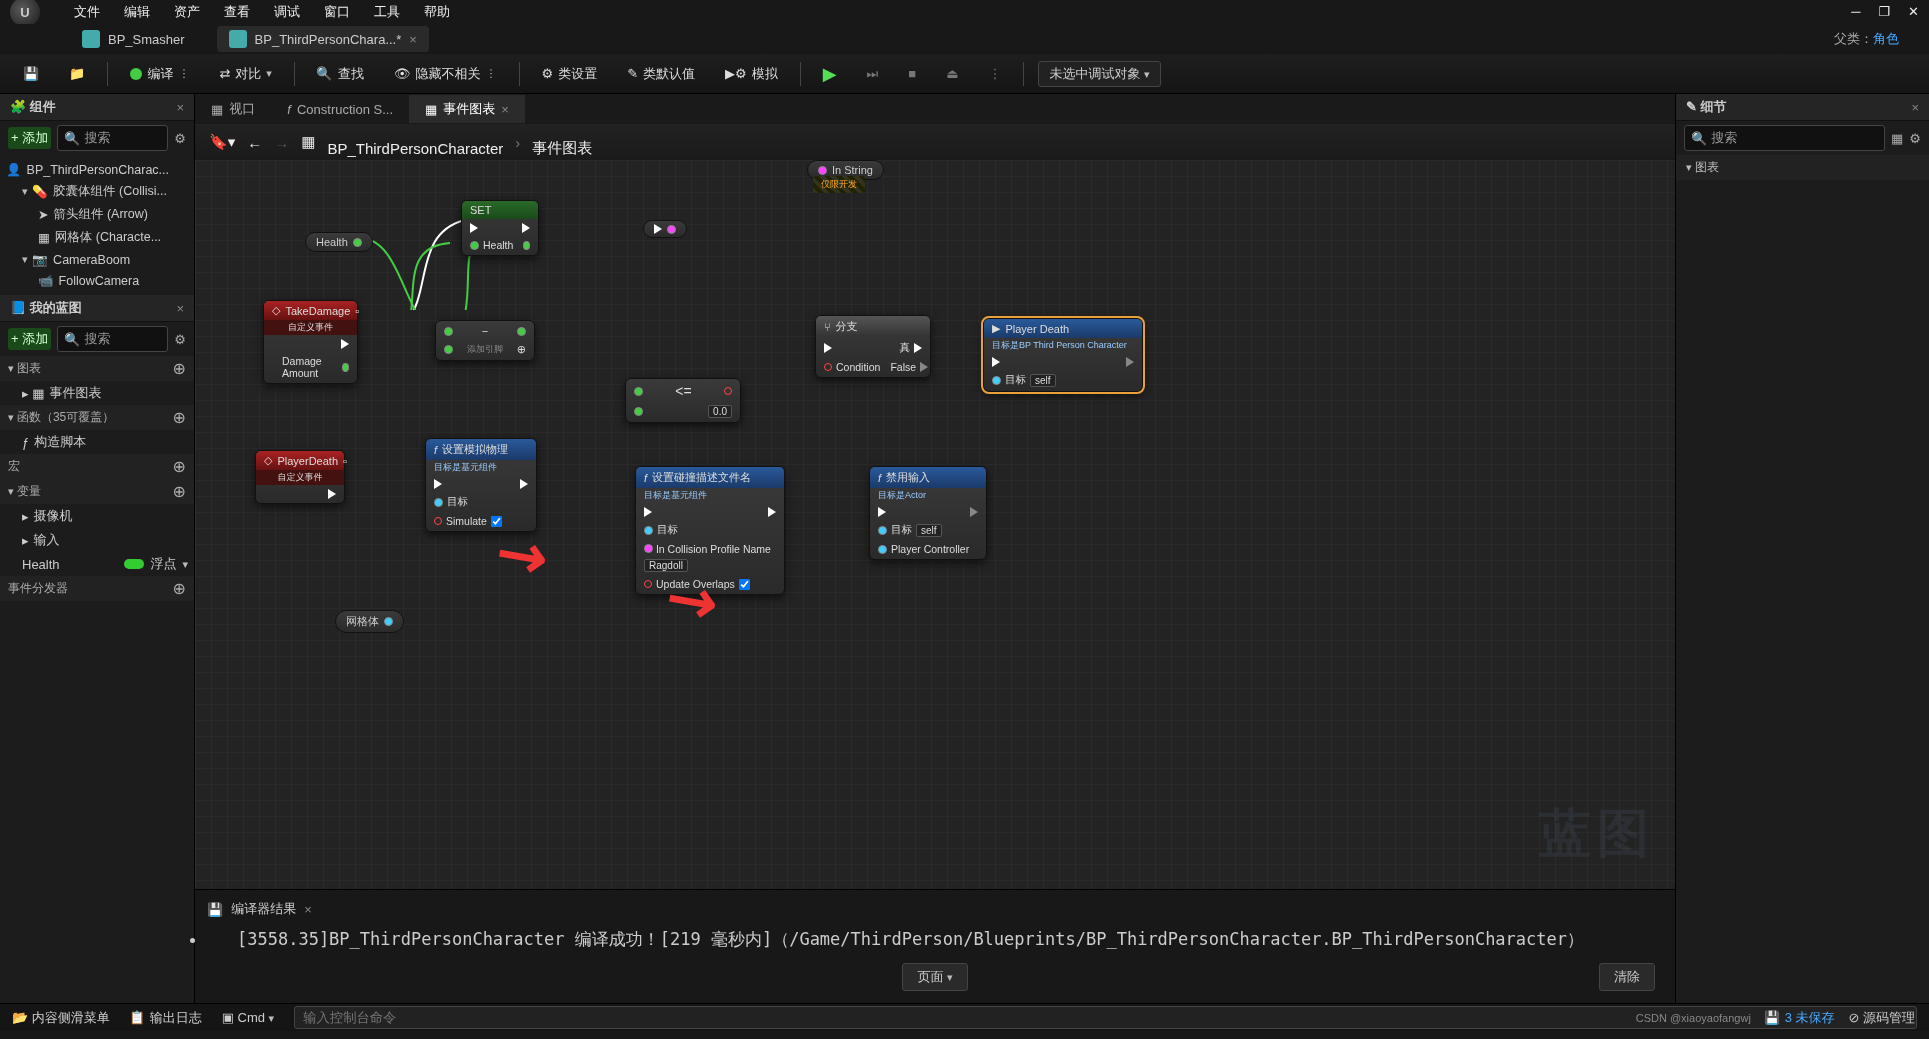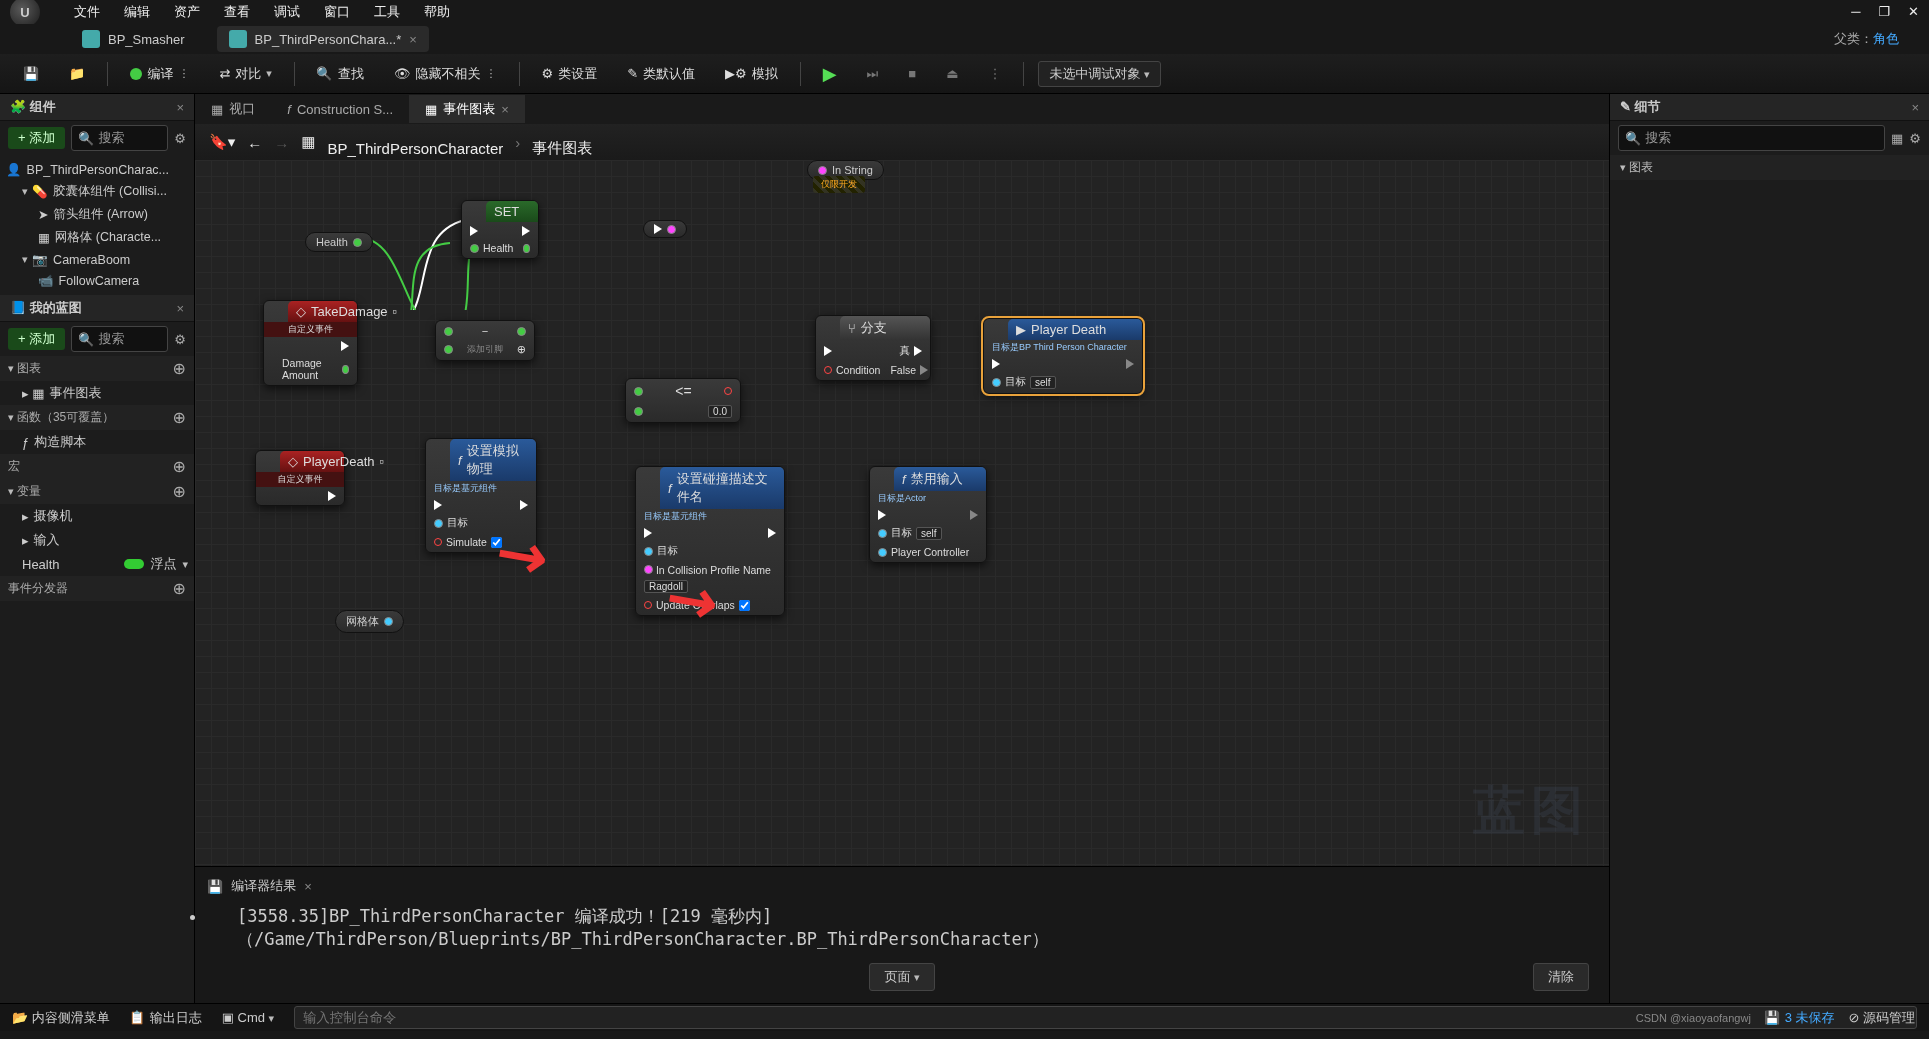--- a/index.html
+++ b/index.html
@@ -17,21 +17,21 @@
 .toolbar { height: 40px; background: linear-gradient(#1e1e1e,#151515); display: flex; align-items: center; padding: 0 15px; gap: 14px; border-bottom: 1px solid #000; }
 .tb-btn { display: flex; align-items: center; gap: 5px; padding: 4px 8px; cursor: pointer; color: #ddd; border-radius: 3px; }
 .tb-sep { width: 1px; height: 24px; background: #444; }
 .compile-dot { width: 12px; height: 12px; border-radius: 50%; background: #4c4; }
 .play-btn { color: #5d5; font-size: 18px; }
 .debug-combo { background: #222; border: 1px solid #444; padding: 3px 10px; border-radius: 3px; }
 .main { display: flex; height: calc(100% - 130px); }
 .left-col { width: 195px; display: flex; flex-direction: column; background: #1c1c1c; border-right: 1px solid #000; }
 .panel-hdr { display: flex; align-items: center; justify-content: space-between; padding: 4px 10px; background: #252525; border-bottom: 1px solid #111; }
 .panel-hdr .title { font-weight: bold; }
-.add-btn { background: #1a4a1a; color: #cfc; padding: 2px 10px; border-radius: 3px; display: inline-flex; align-items: center; gap: 3px; cursor: pointer; text-align: center; }
+.add-btn { background: #1a4a1a; color: #cfc; padding: 2px 3px; border-radius: 3px; display: inline-flex; align-items: center; gap: 3px; cursor: pointer; text-align: center; }
 .search-box { flex: 1; background: #111; border: 1px solid #444; border-radius: 3px; padding: 3px 6px; color: #999; display: flex; align-items: center; gap: 4px; }
 .panel-row { display: flex; align-items: center; gap: 6px; padding: 4px 8px; }
 .tree { padding: 4px 0; font-size: 12.5px; overflow: hidden; }
 .tree-item { display: flex; align-items: center; padding: 3px 6px; gap: 5px; white-space: nowrap; }
 .tree-item.d1 { padding-left: 22px; } .tree-item.d2 { padding-left: 38px; }
 .section { background: #222; padding: 3px 8px; display: flex; justify-content: space-between; align-items: center; color: #aaa; font-size: 12px; }
 .mb-list { flex: 1; overflow: auto; }
 .var-pill { width: 20px; height: 10px; border-radius: 5px; background: #3c3; }
 .center { flex: 1; display: flex; flex-direction: column; position: relative; }
 .graph-tabs { height: 30px; background: #1a1a1a; display: flex; align-items: center; }
@@ -40,41 +40,41 @@
 .graph-header { height: 36px; background: linear-gradient(#222,#1a1a1a); display: flex; align-items: center; gap: 12px; padding: 0 14px; color: #eee; font-size: 15px; }
 .crumb { color: #eee; margin-top: 13px; } .crumb-sep { color: #777; }
 .zoom-label { position: absolute; right: 18px; top: 70px; color: #555; font-size: 22px; font-weight: 600; }
 .graph-area { flex: 1; position: relative; background: #232323; background-image:
   linear-gradient(#2a2a2a 1px, transparent 1px),
   linear-gradient(90deg, #2a2a2a 1px, transparent 1px);
   background-size: 16px 16px; overflow: hidden; }
 .watermark { position: absolute; right: 20px; bottom: 20px; font-size: 52px; color: rgba(120,150,200,0.10); font-weight: 700; letter-spacing: 6px; }
 .node { position: absolute; background: linear-gradient(#3a3a3a,#2a2a2a); border: 1px solid #111; border-radius: 6px; box-shadow: 0 3px 8px rgba(0,0,0,0.6); font-size: 11px; color: #ddd; }
 .node.sel { outline: 2px solid #e9a23b; }
-.node-header { padding: 3px 8px; border-radius: 5px 5px 0 0; display: flex; align-items: center; gap: 5px; font-size: 13px; margin-left: 24px; }
+.node-header { padding: 3px 8px; border-radius: 5px 5px 0 0; display: flex; align-items: center; gap: 5px; font-size: 11px; }
 .hdr-red { background: linear-gradient(#a22,#611); }
 .hdr-green { background: linear-gradient(#2a6a2a,#1a4a1a); }
 .hdr-blue { background: linear-gradient(#2a5a9a,#1a3a6a); }
 .hdr-gray { background: linear-gradient(#555,#333); }
 .node-body { padding: 4px 8px; display: flex; flex-direction: column; gap: 6px; }
 .pin-row { display: flex; justify-content: space-between; align-items: center; gap: 10px; }
 .pin { display: flex; align-items: center; gap: 4px; font-size: 10.5px; }
 .pin-dot { width: 9px; height: 9px; border-radius: 50%; border: 1px solid #888; }
 .pin-exec { width: 0; height: 0; border-left: 8px solid #fff; border-top: 5px solid transparent; border-bottom: 5px solid transparent; }
 .pin-dot.g { background: #4c4; } .pin-dot.b { background: #4cf; } .pin-dot.r { background: #f44; border-color:#f44; background:none;width:8px;height:8px;border-radius:50%; } .pin-dot.m { background: #f4f; }
 .inline-box { border: 1px solid #555; padding: 0 4px; border-radius: 2px; font-size: 10px; background: #222; }
 .pill-node { position: absolute; background: linear-gradient(#3a3a3a,#2a2a2a); border: 1px solid #111; border-radius: 14px; padding: 3px 10px; display: flex; align-items: center; gap: 5px; font-size: 11px; }
 svg.wires { position: absolute; inset: 0; pointer-events: none; }
 .arrow { position: absolute; color: #e33; font-size: 60px; transform: rotate(-35deg); pointer-events: none; font-weight: bold; }
 .compiler { background: #181818; border-top: 1px solid #000; padding: 6px 12px; }
 .compiler-hdr { display: flex; align-items: center; gap: 8px; padding: 4px 0; }
 .comp-msg { font-family: monospace; font-size: 17px; padding: 6px 30px; }
 .comp-foot { display: flex; gap: 12px; justify-content: center; position: relative; padding: 6px; }
 .btn { background: #2a2a2a; border: 1px solid #444; padding: 4px 14px; border-radius: 3px; cursor: pointer; }
-.right-col { width: 320px; background: #1c1c1c; border-left: 1px solid #000; display: flex; flex-direction: column; }
+.right-col { width: 254px; background: #1c1c1c; border-left: 1px solid #000; display: flex; flex-direction: column; }
 .det-sec { background: #222; padding: 4px 10px; color: #bbb; font-size: 12px; }
 .det-body { padding: 10px 14px; color: #ccc; font-size: 13px; }
 .statusbar { height: 28px; background: #151515; display: flex; align-items: center; gap: 20px; padding: 0 12px; border-top: 1px solid #000; font-size: 13px; color: #ccc; }
 .cmd-input { flex: 1; background: #222; border: 1px solid #444; padding: 3px 8px; border-radius: 3px; color: #888; }
 .sb-right { position: absolute; right: 14px; display: flex; gap: 14px; align-items: center; }
 .unsaved { color: #4af; }
 .close-x { color: #888; cursor: pointer; }
 .chev { color: #bbb; font-size: 11px; }
 .plus-circ { color: #aaa; font-size: 16px; }
 .gear { color: #aaa; }

